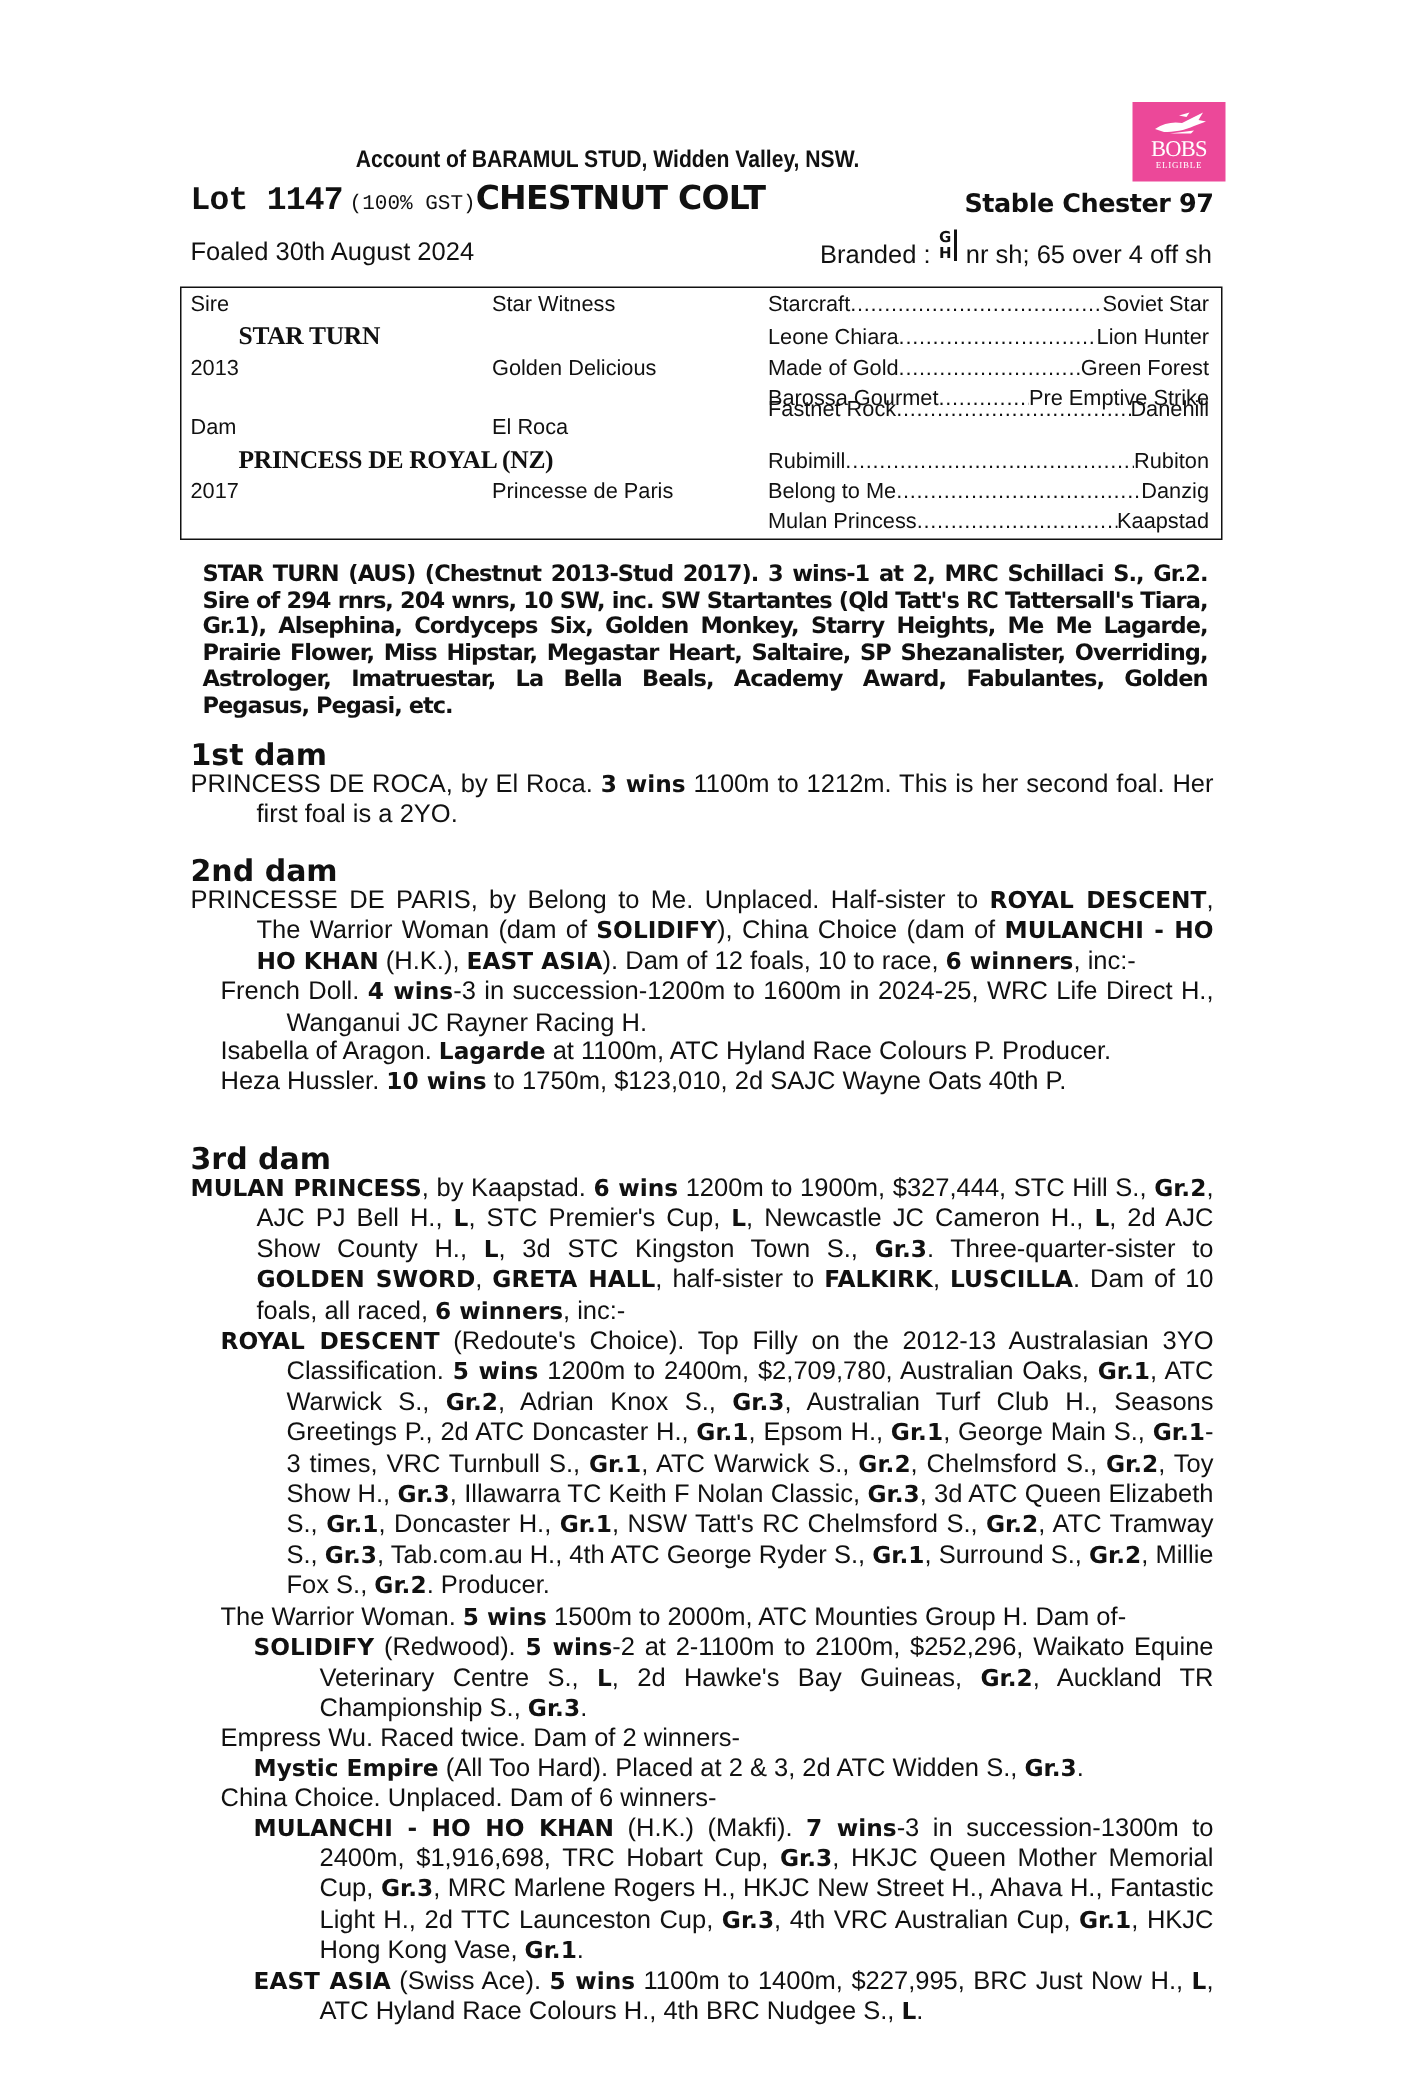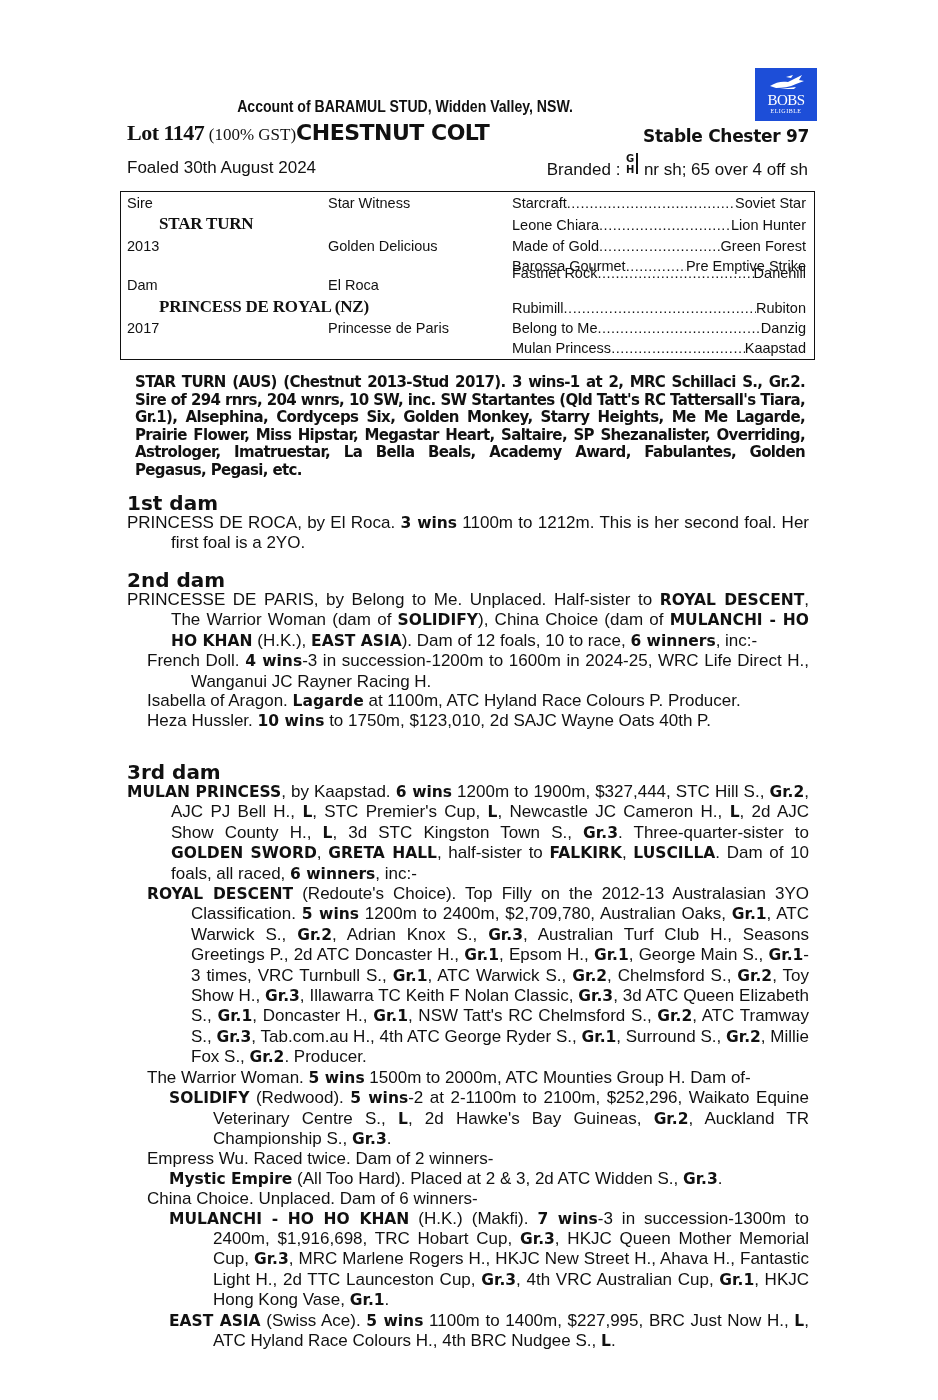--- a/index.html
+++ b/index.html
@@ -1,24 +1,24 @@
 <!DOCTYPE html>
 <html><head>
 <meta charset="utf-8">
 <style>
   html, body { margin:0; padding:0; background:#ffffff; }
   body { width:938px; height:1400px; position:relative; overflow:hidden; color:#111; font-family:"Liberation Sans", sans-serif; }
-  .logo { position:absolute; left:755px; top:68px; width:62px; height:53px; background:#1d4ed8; color:#fff; text-align:center; font-family:"Liberation Serif", serif; }
+  .logo { position:absolute; left:755px; top:68px; width:62px; height:53px; background:#ec4899; color:#fff; text-align:center; font-family:"Liberation Serif", serif; }
   .logo .bird { display:block; margin:4px auto 0; width:40px; height:20px; }
   .logo .bobs { font-size:15px; line-height:14px; letter-spacing:-0.5px; display:block; margin-top:1px; }
   .logo .elig { font-size:6px; letter-spacing:0.5px; display:block; line-height:8px; }
   .account { position:absolute; top:98px; left:140px; width:530px; text-align:center; font-family:"Liberation Sans", sans-serif; font-weight:bold; font-size:16px; transform:scaleX(0.88); transform-origin:center; white-space:nowrap; }
   .lotline { position:absolute; top:120px; left:127px; width:682px; height:30px; white-space:nowrap; }
-  .lot { font-family:Liberation Serif, serif; font-weight:bold; font-size:22px; letter-spacing:-0.5px; }
-  .gst { font-size:17px; font-family:Liberation Serif, serif; }
+  .lot { font-family:Liberation Mono, monospace; font-weight:bold; font-size:22px; letter-spacing:-0.5px; }
+  .gst { font-size:14px; font-family:Liberation Mono, monospace; }
   .colt { font-family:"DejaVu Sans", sans-serif; font-weight:bold; font-size:22px; letter-spacing:-0.5px;margin-top:36px; }
   .stable { position:absolute; right:0; top:6px; font-family:"DejaVu Sans", sans-serif; font-weight:bold; font-size:17px; letter-spacing:-0.3px; }
   .foaled { position:absolute; top:158px; left:127px; font-size:17px; }
   .branded { position:absolute; top:158px; right:130px; font-size:17px; white-space:nowrap; }
   .brandmark { display:inline-block; position:relative; width:14px; height:20px; vertical-align:-3px; font-family:"DejaVu Sans", sans-serif; font-weight:bold; font-size:10px; line-height:9px; text-align:center; }
   .brandmark .g { position:absolute; top:-4px; left:0; width:10px; }
   .brandmark .h { position:absolute; top:7px; left:0; width:10px; }
   .brandmark .bar { position:absolute; left:11px; top:-5px; width:1.5px; height:21px; background:#111; }
 
   .pedigree { position:absolute; top:191px; left:120px; width:695px; height:169px; border:1.5px solid #111; box-sizing:border-box; font-size:14.5px; }

